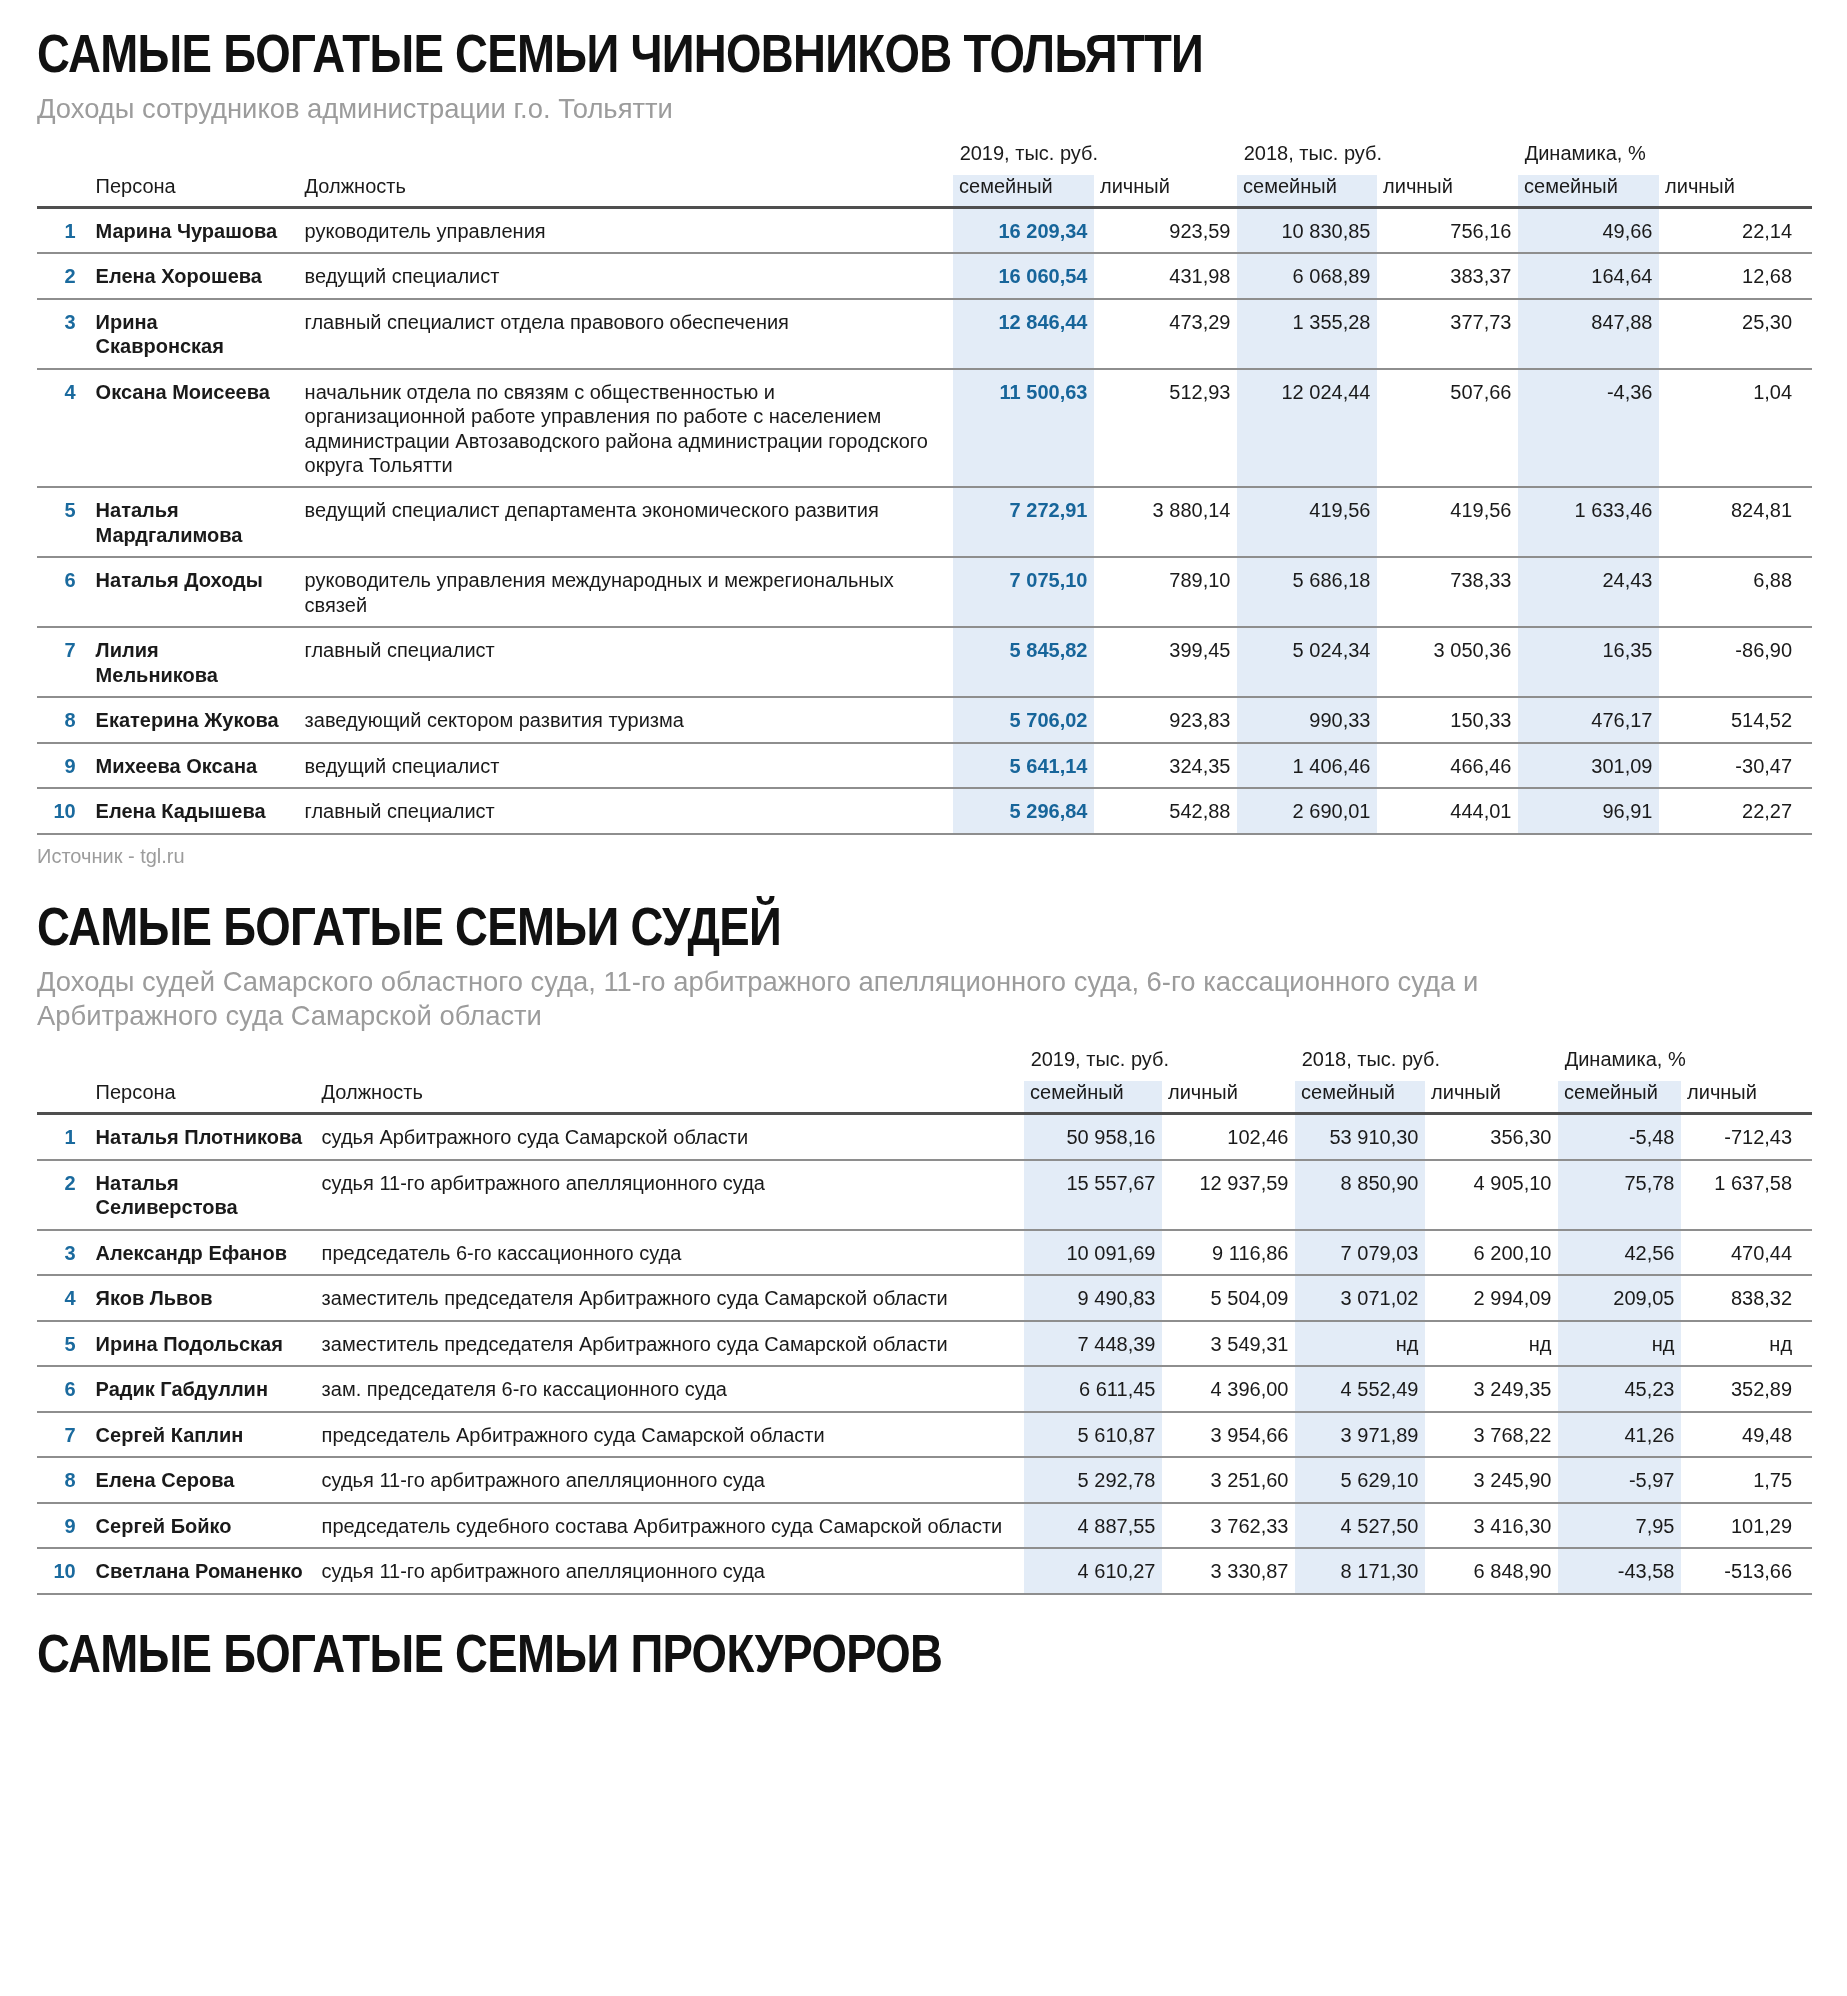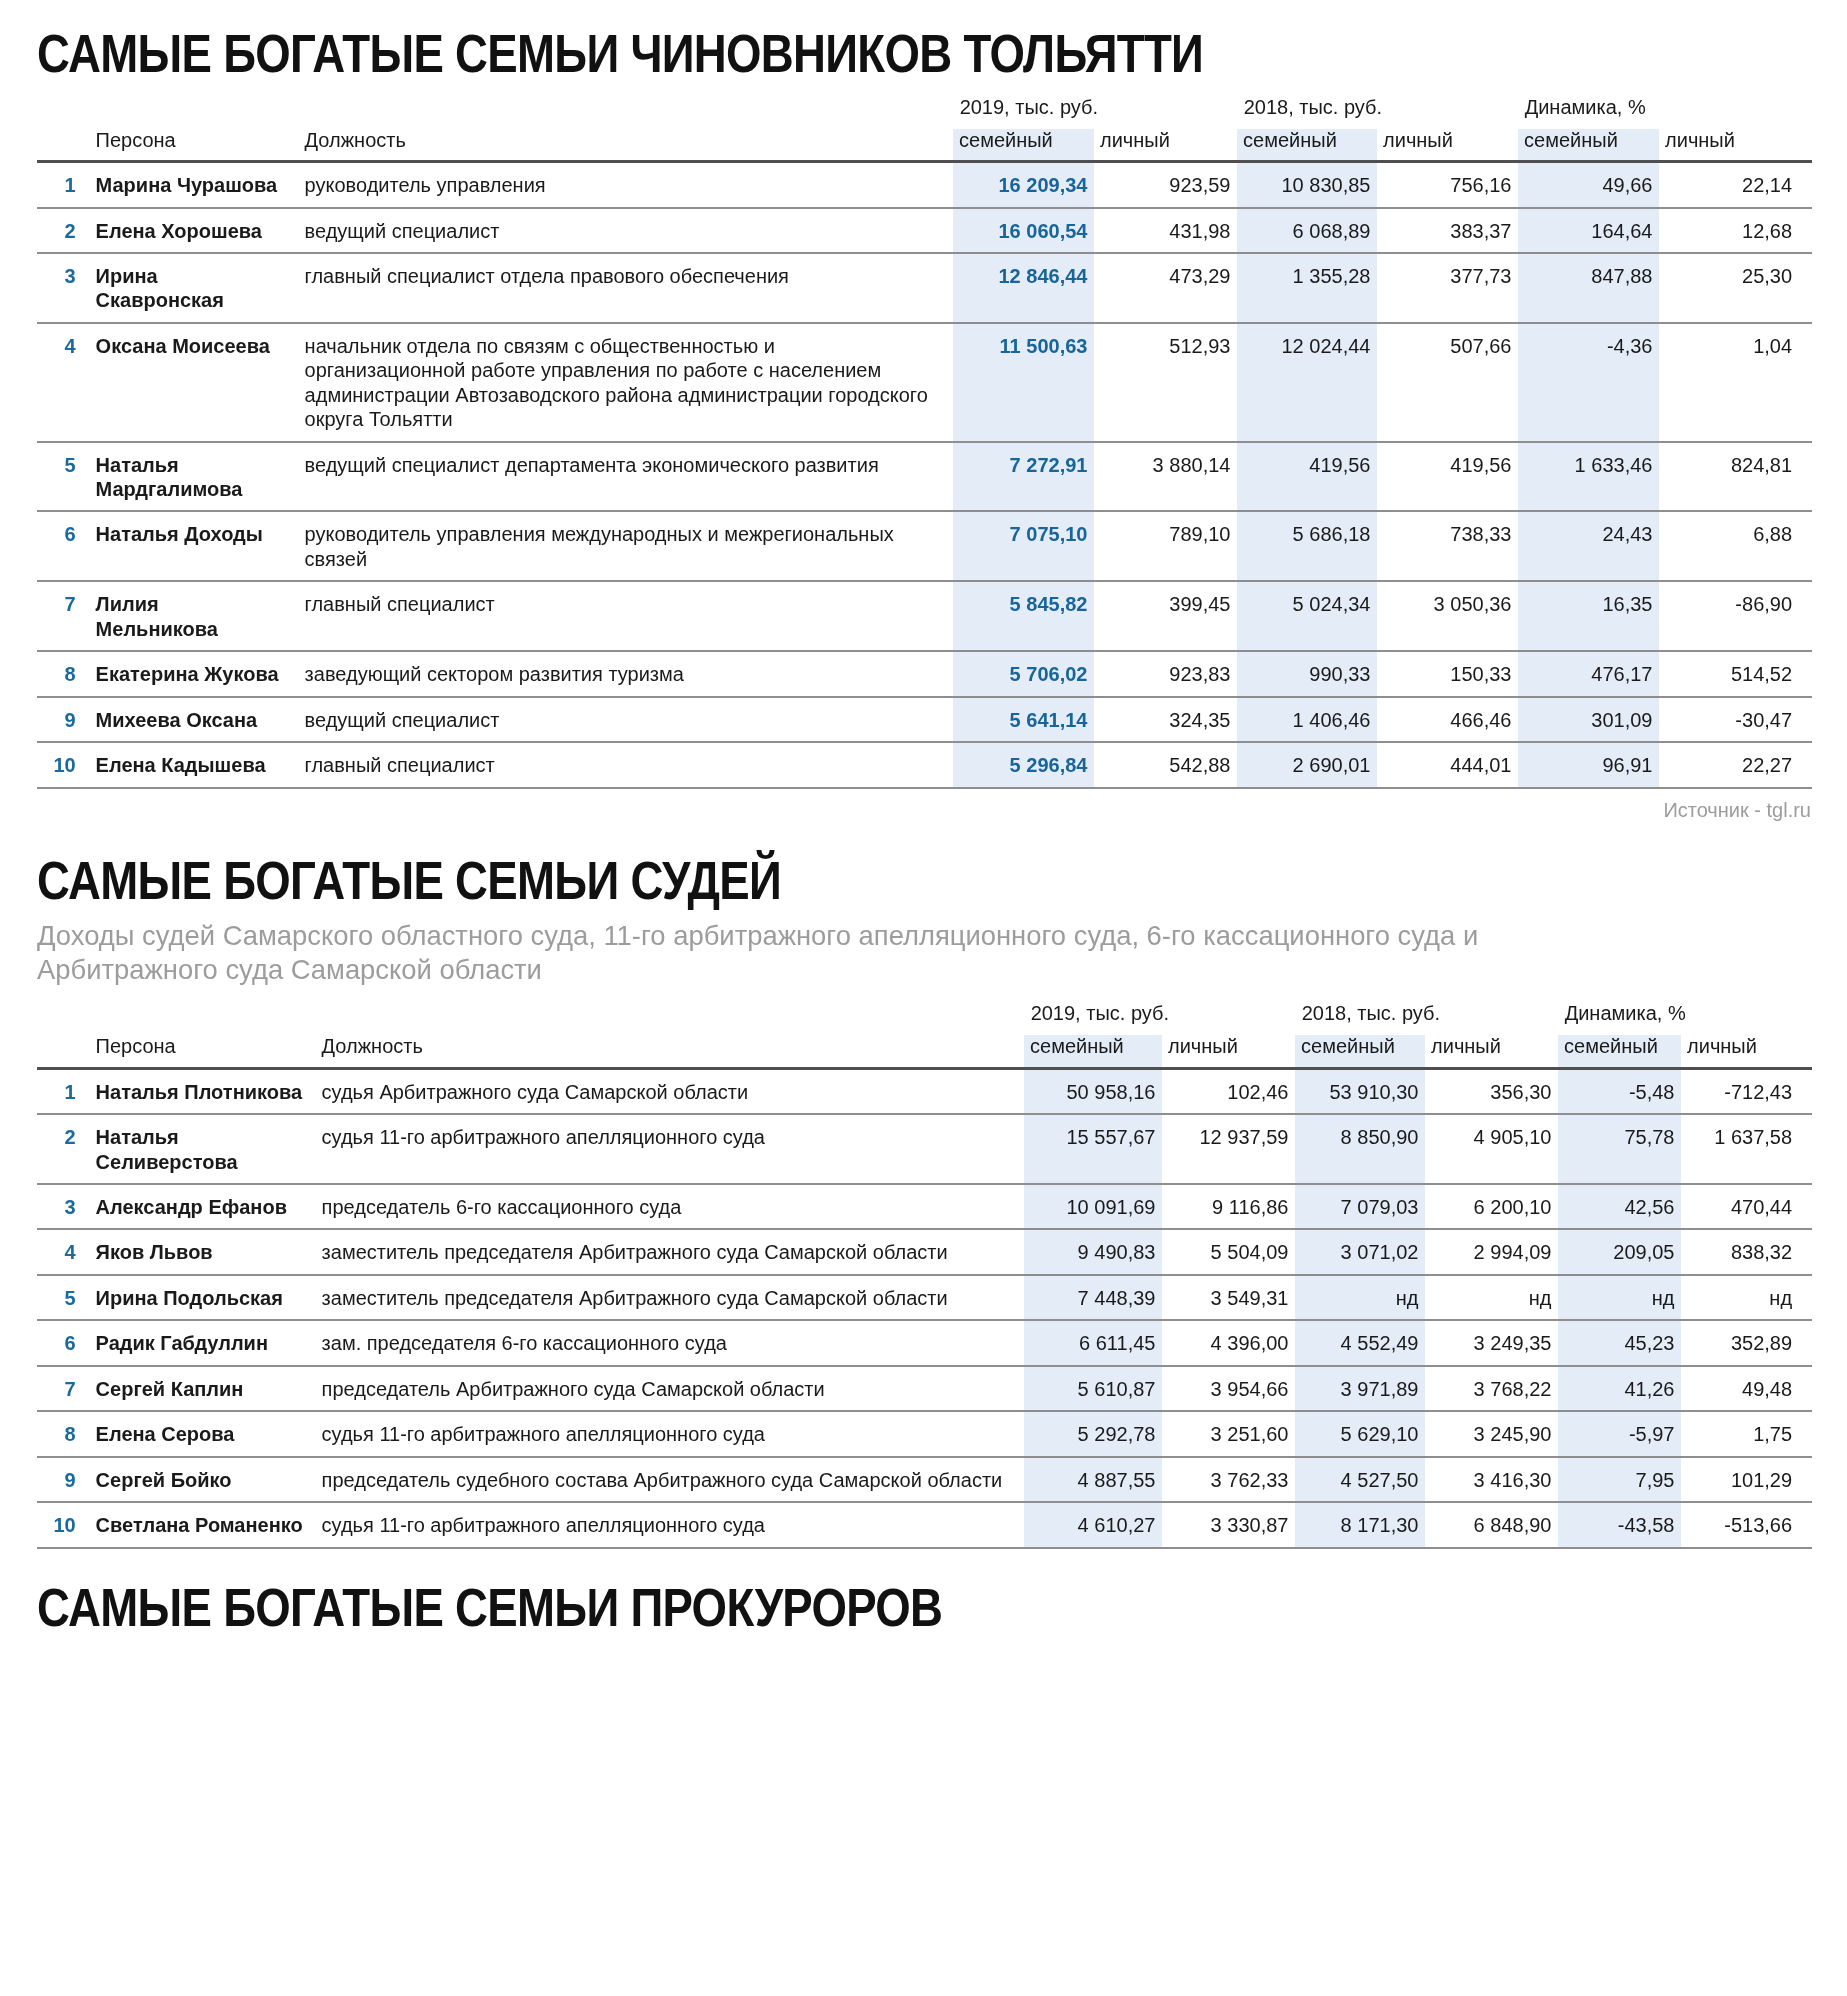--- a/index.html
+++ b/index.html
@@ -65,28 +65,28 @@
   }
   td.name{font-weight:700;padding-right:11.6px;}
   td.pos{padding-right:21.6px;}
   td.num{text-align:right;padding-right:6.6px;}
   td.num:last-child{padding-right:20px;}
   section.accent tbody td.f19{color:var(--blue);font-weight:700;}
   p.source{
     font-size:20px;
     color:var(--muted);
     margin:10px 0 0;
-    text-align:right;
   }
 </style>
 </head>
 <body>
 
 <section class="block accent">
   <h1 class="title">САМЫЕ БОГАТЫЕ СЕМЬИ ЧИНОВНИКОВ ТОЛЬЯТТИ</h1>
+  <p class="subtitle">Доходы сотрудников администрации г.о. Тольятти</p>
   <table class="income">
     <colgroup>
       <col style="width:52px">
         <col style="width:209px">
         <col style="width:655px">
       <col style="width:141px">
         <col style="width:143px">
         <col style="width:140px">
       <col style="width:141px">
         <col style="width:141px">

